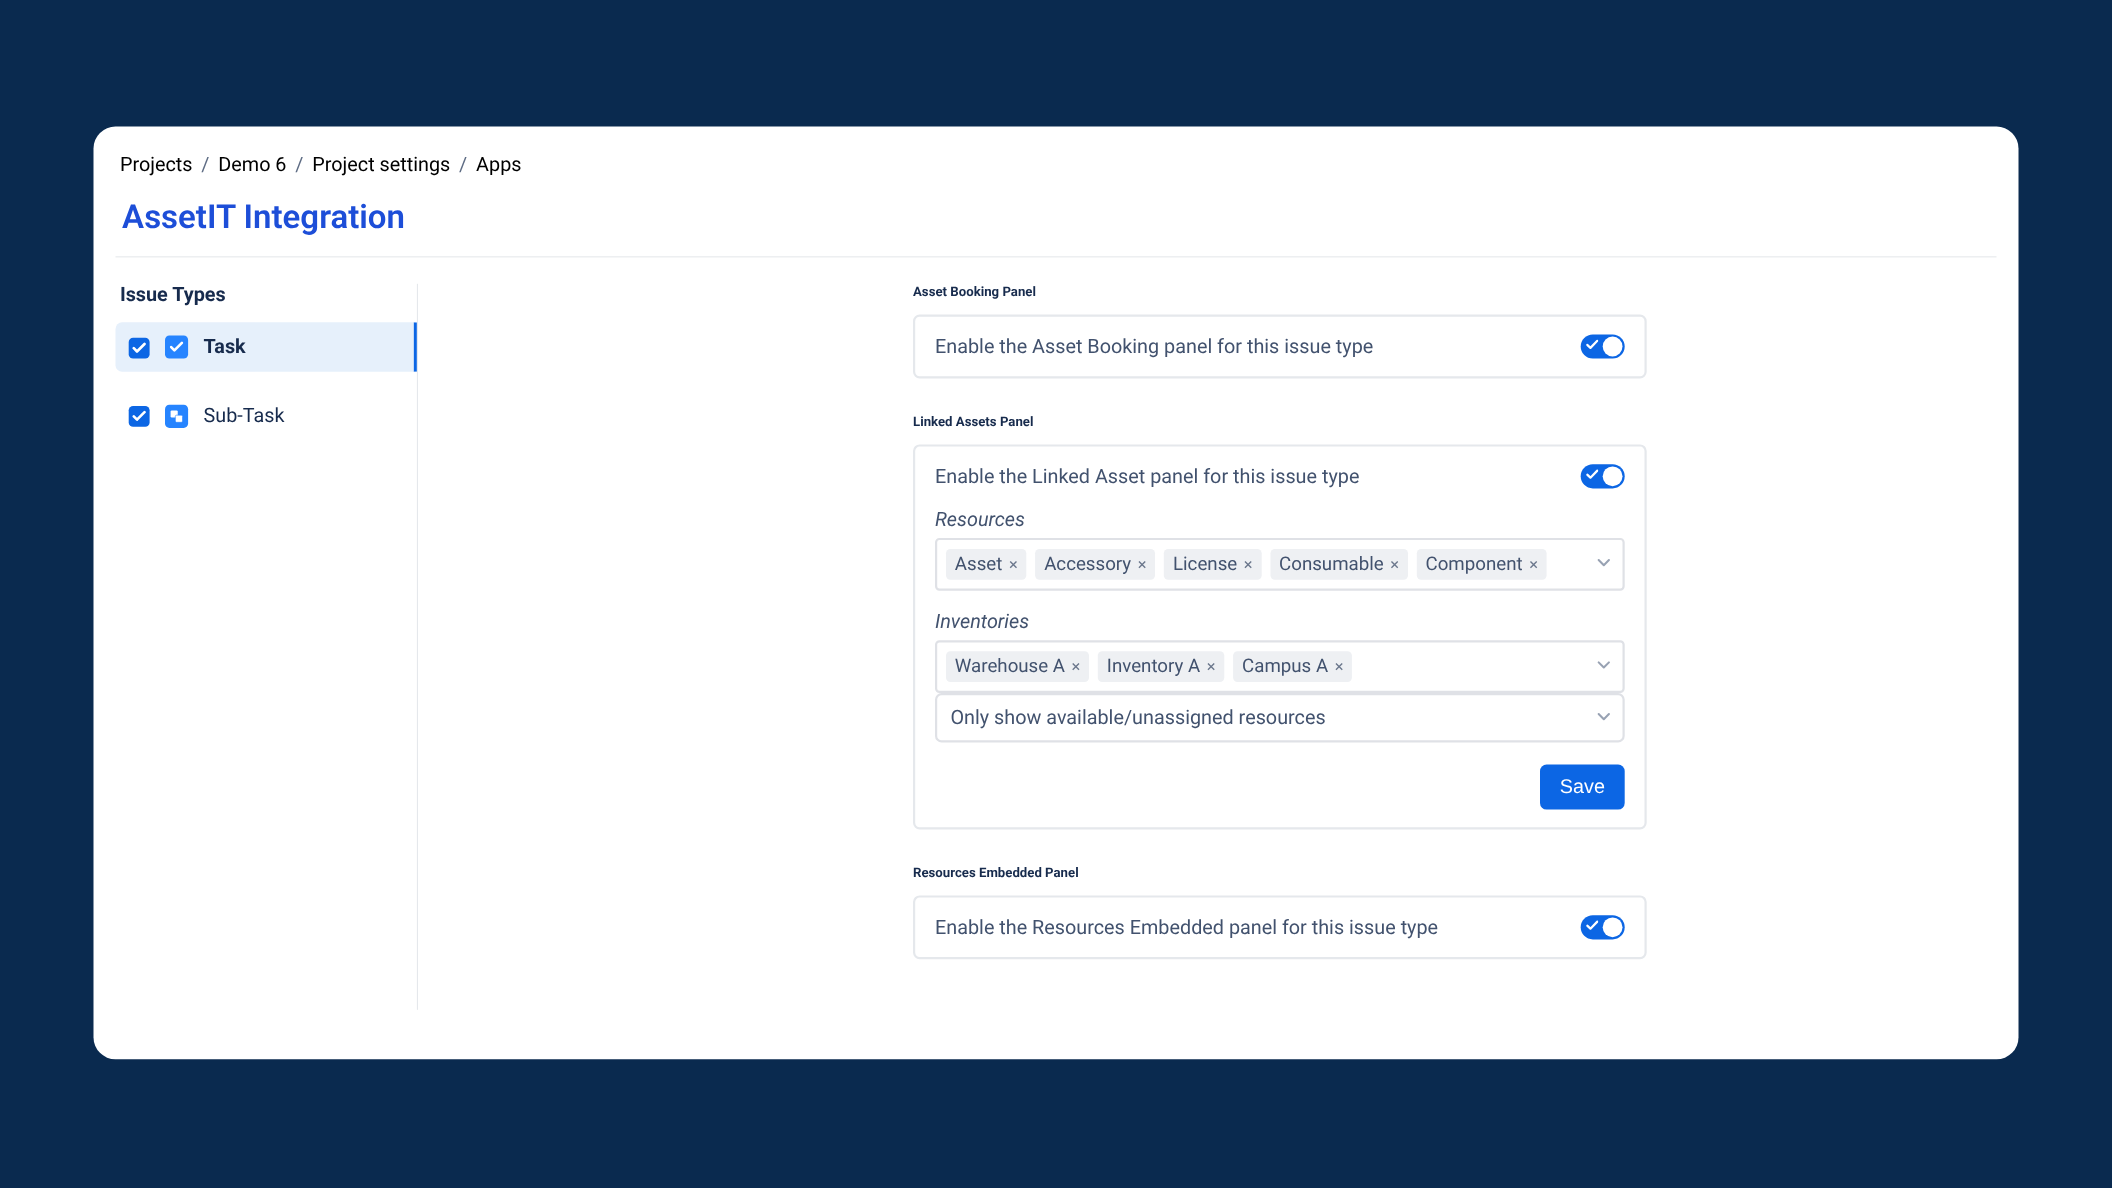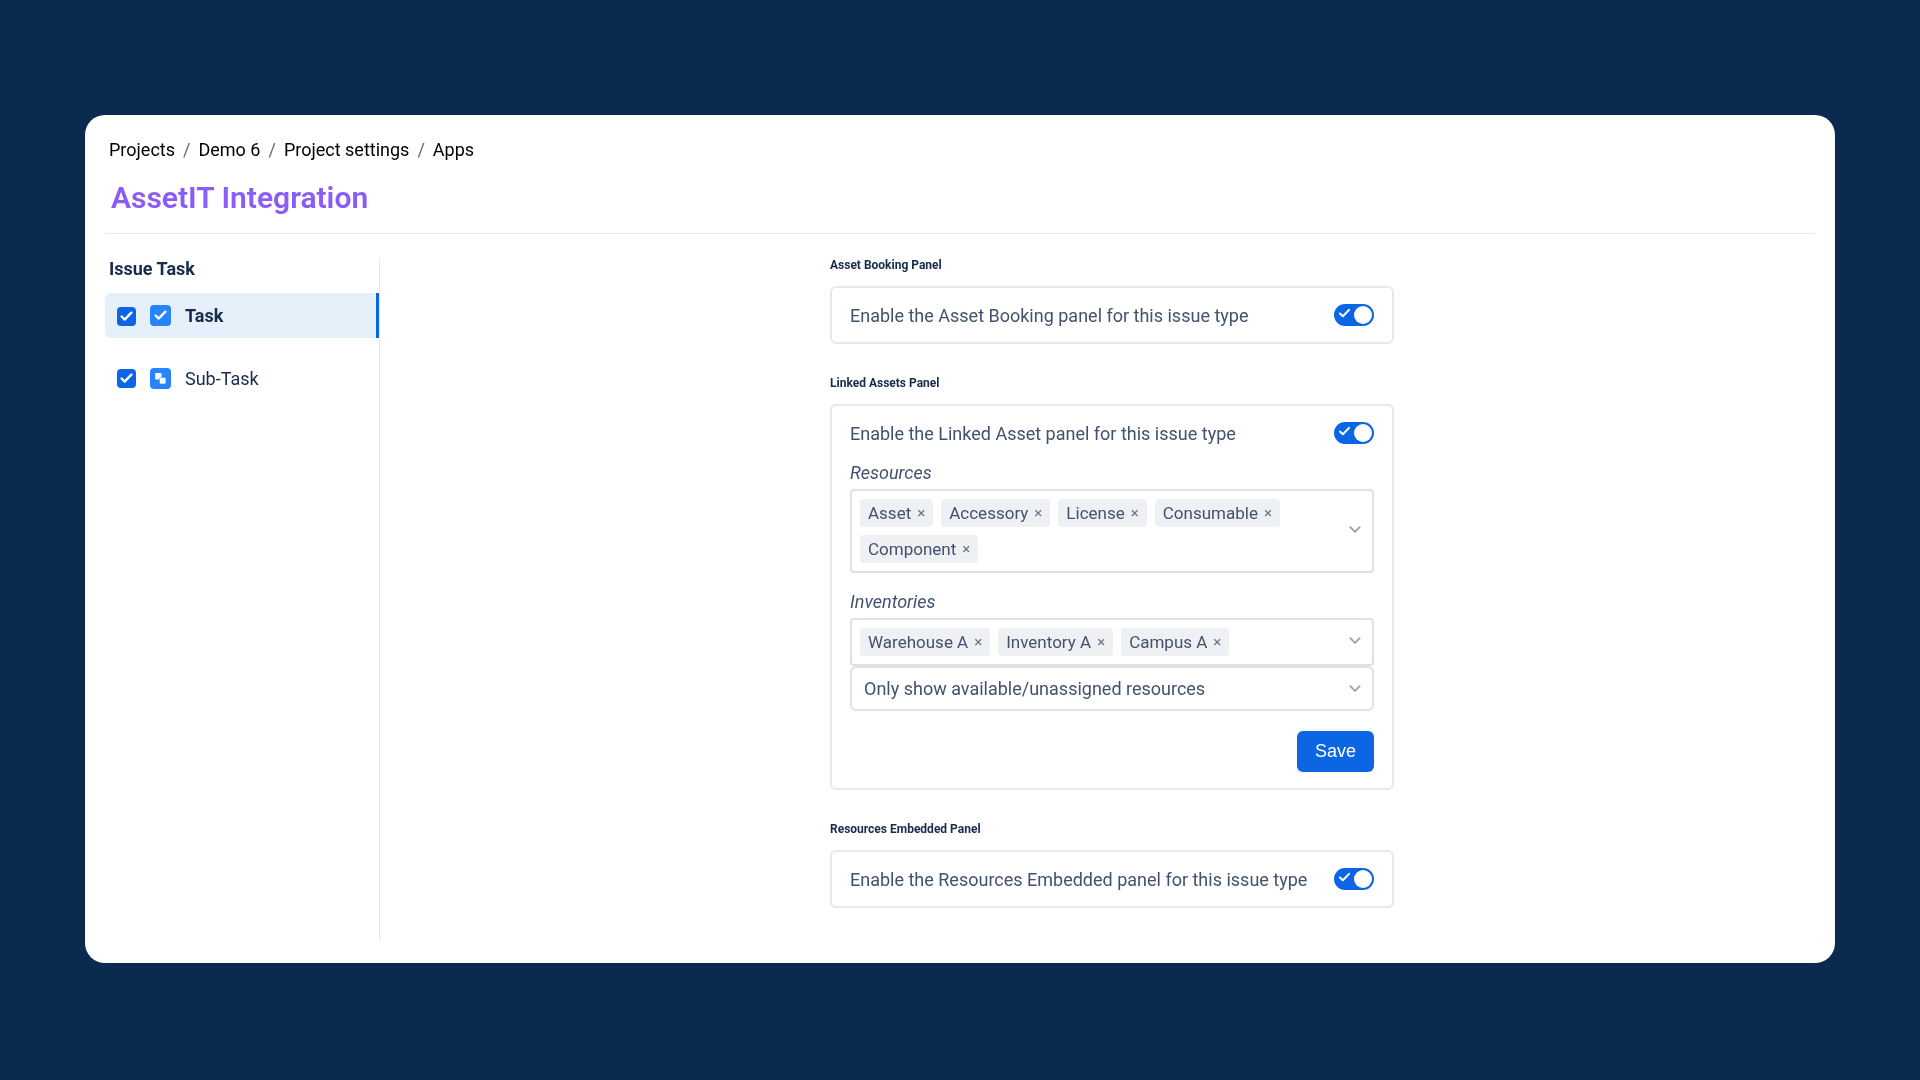--- a/index.html
+++ b/index.html
@@ -29,21 +29,21 @@
     display: flex;
     justify-content: space-between;
     align-items: center;
     padding: 6px 0 18px 0;
     border-bottom: 1px solid #e5e8ec;
     margin-bottom: 24px;
   }
   .page-title {
     font-size: 30px;
     font-weight: 600;
-    color: #8b5cf6;
+    color: #1d4ed8;
     padding-left: 6px;
   }
   .enable-banner {
     background: #e8f0fb;
     border-radius: 6px;
     padding: 12px 16px;
     display: flex;
     align-items: center;
     gap: 150px;
     flex: 0 0 520px;
@@ -110,21 +110,21 @@
   .panel-heading {
     font-size: 12px;
     font-weight: 700;
     color: #172b4d;
     margin-bottom: 14px;
   }
   .panel-box {
     border: 2px solid #e5e8ec;
     border-radius: 6px;
     padding: 16px 18px;
-    width: 564px;
+    width: 667px;
     margin-bottom: 32px;
   }
   .row {
     display: flex; justify-content: space-between; align-items: center;
     gap: 20px;
   }
   .row .desc { color: #42526e; font-size: 18px; }
   .sub-label { color: #42526e; font-size: 18px; margin-top: 18px; margin-bottom: 6px; font-style: italic; }
 
   .toggle {
@@ -172,21 +172,21 @@
 
   <div class="breadcrumb" id="breadcrumb"><a href="#">Projects</a><span class="sep">/</span><a href="#">Demo 6</a><span class="sep">/</span><a href="#">Project settings</a><span class="sep">/</span><a href="#">Apps</a></div>
 
   <div class="header-row">
     <div class="page-title">AssetIT Integration</div>
   </div>
 
   <div class="content">
 
     <div class="left-col">
-      <div class="section-heading">Issue Task</div>
+      <div class="section-heading">Issue Types</div>
       <div id="issue-list">
           <div class="issue-row selected">
             <span class="chk">
               <svg viewBox="0 0 12 12">
                 <path d="M1.5 6 L4.2 8.8 L10.5 2.5" stroke="#fff" stroke-width="2.2" fill="none" stroke-linecap="round" stroke-linejoin="round"></path>
               </svg>
             </span>
             <span class="type-icon task">
               <svg viewBox="0 0 12 12">
                 <path d="M1.5 6 L4.2 8.8 L10.5 2.5" stroke="#fff" stroke-width="2.2" fill="none" stroke-linecap="round" stroke-linejoin="round"></path>

